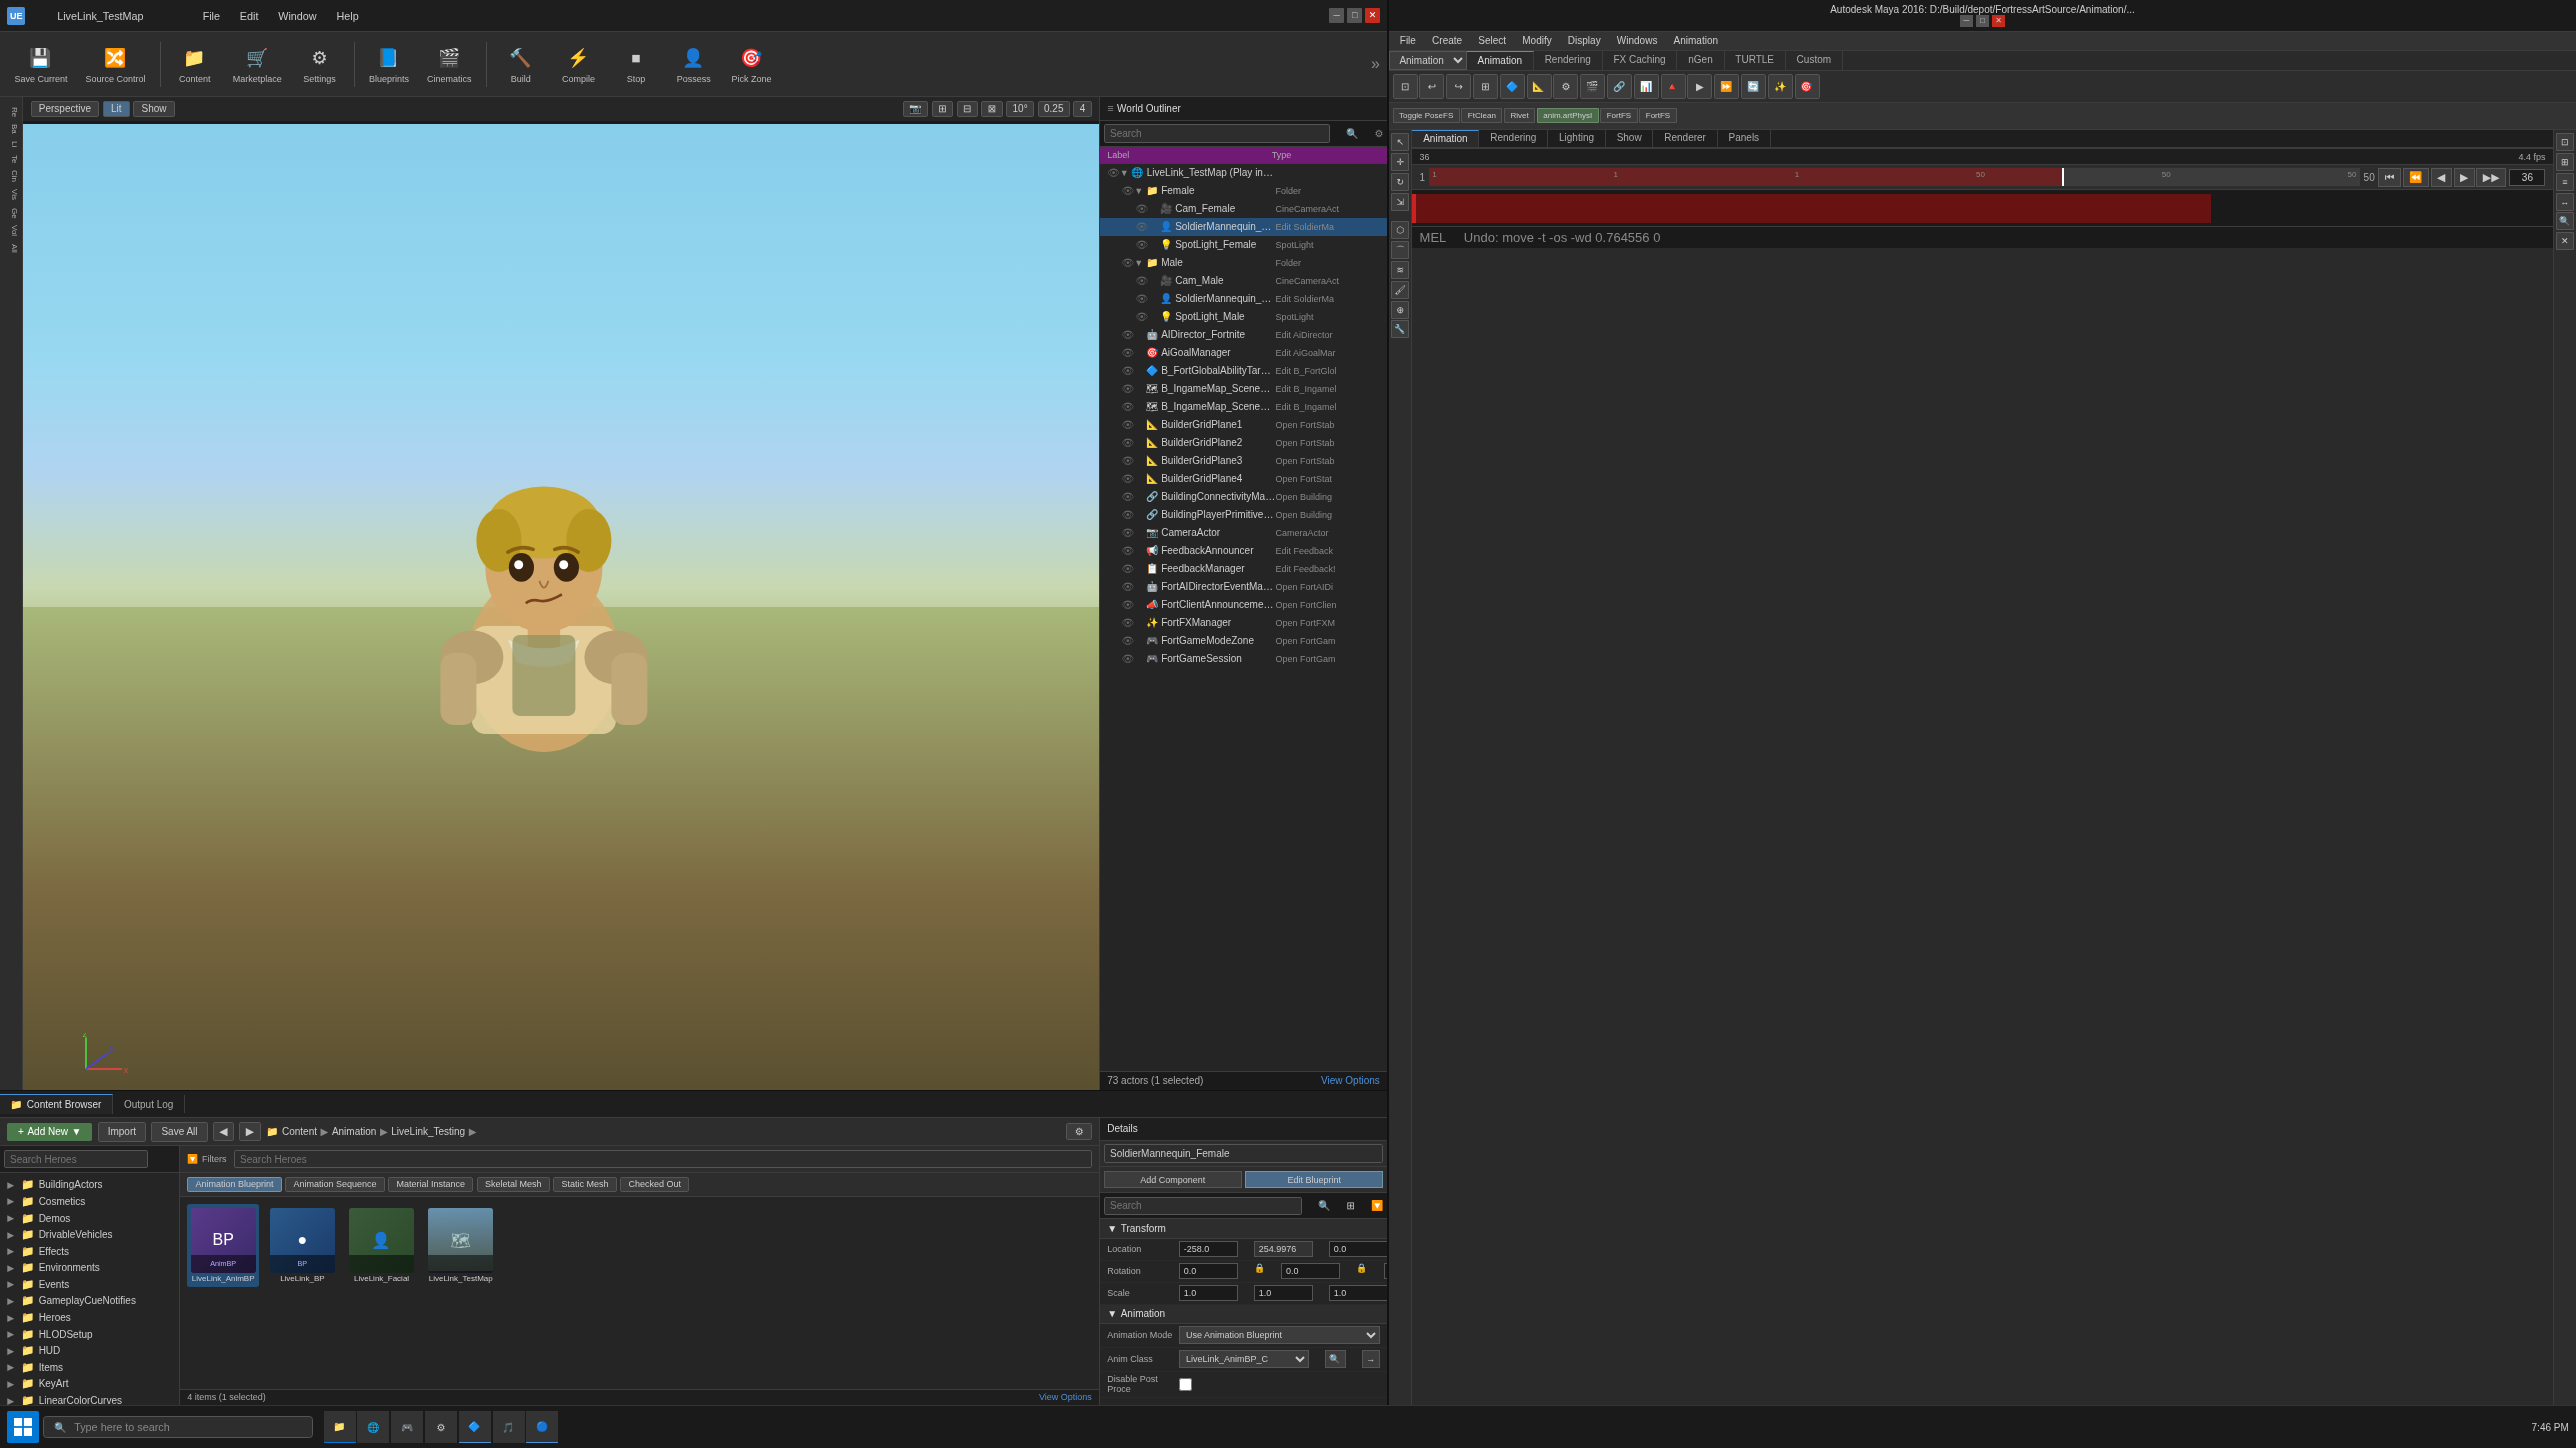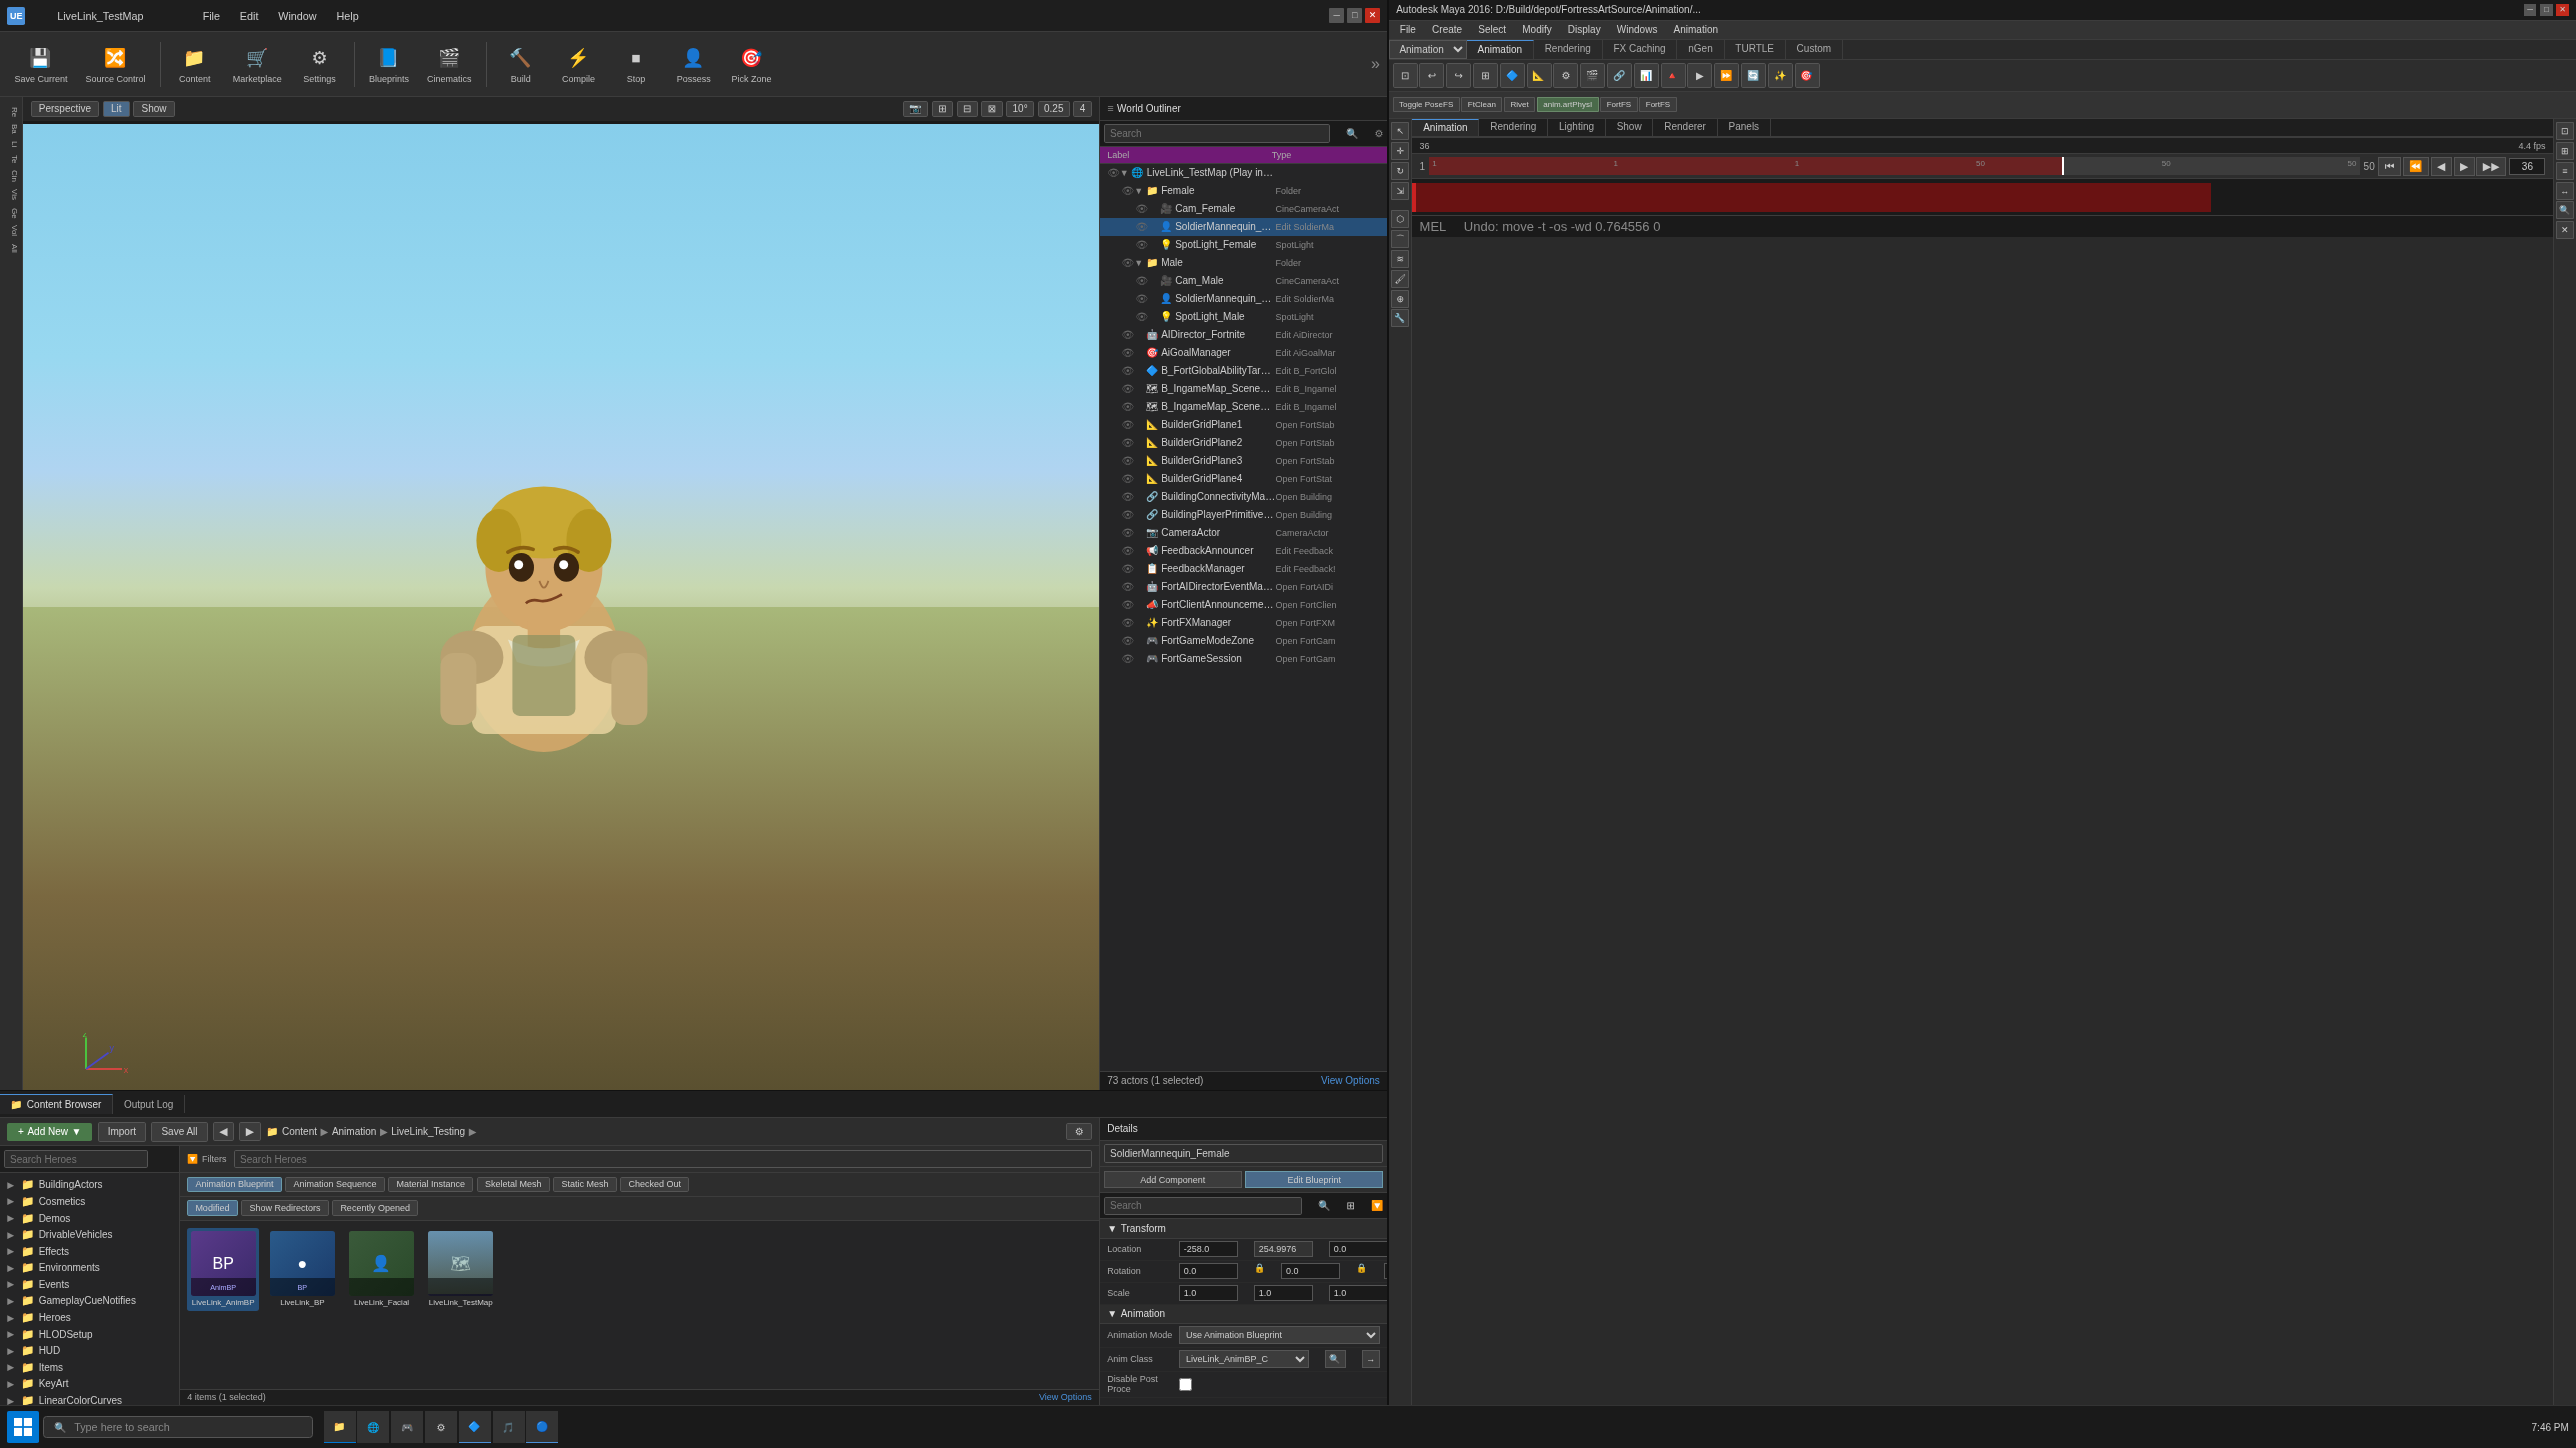--- a/index.html
+++ b/index.html
@@ -74,21 +74,21 @@
     .asset-filter-btn.active { background: #4a6a8a; border-color: #6a9aaa; }
     .asset-grid { flex: 1; display: flex; flex-wrap: wrap; gap: 7.2px; padding: 7.2px; overflow-y: auto; align-content: flex-start; }
     .asset-item { width: 72px; display: flex; flex-direction: column; align-items: center; cursor: pointer; border-radius: 2.7px; padding: 3.6px; }
     .asset-item.selected { background: #264f78; }
     .asset-thumb { width: 65px; height: 65px; background: #3c3c3c; border-radius: 2.7px; display: flex; align-items: center; justify-content: center; overflow: hidden; position: relative; }
     .asset-label { font-size: 8px; color: #ccc; text-align: center; margin-top: 1.8px; word-break: break-word; }
     .asset-status-bar { display: flex; align-items: center; justify-content: space-between; padding: 2.7px 7.2px; background: #1e1e1e; border-top: 0.9px solid #3c3c3c; font-size: 9px; color: #aaa; }
     
     
     .right-panel { flex: 1; background: #2b2b2b; display: flex; flex-direction: column; border-left: 2.7px solid #111; }
-    .maya-title { background: #1a1a1a; padding: 3.6px 7.2px; font-size: 10px; color: #ccc; border-bottom: 0.9px solid #3c3c3c; display: flex; align-items: center; justify-content: space-between; }
+    .maya-title { background: #1a1a1a; padding: 3.6px 7.2px; font-size: 10px; color: #ccc; border-bottom: 0.9px solid #3c3c3c; display: flex; align-items: center; justify-content: space-between; flex-direction: column; }
     .maya-menu-bar { display: flex; align-items: center; background: #333; border-bottom: 0.9px solid #3c3c3c; padding: 1.8px 3.6px; gap: 1.8px; flex-wrap: wrap; }
     .maya-menu-item { color: #ccc; font-size: 10px; padding: 1.8px 7.2px; cursor: pointer; }
     .maya-toolbar { display: flex; align-items: center; background: #2d2d2d; border-bottom: 0.9px solid #3c3c3c; padding: 1.8px 3.6px; gap: 1.8px; flex-wrap: wrap; height: 32px; overflow: hidden; }
     .maya-content { display: flex; flex: 1; overflow: hidden; }
     .maya-left-bar { width: 23.4px; background: #2d2d2d; display: flex; flex-direction: column; align-items: center; padding-top: 3.6px; gap: 1.8px; border-right: 0.9px solid #3c3c3c; }
     .maya-bar-btn { width: 18px; height: 18px; background: #3c3c3c; border: 0.9px solid #555; display: flex; align-items: center; justify-content: center; font-size: 9px; color: #ccc; cursor: pointer; border-radius: 0.9px; }
     .maya-viewport { flex: 1; position: relative; background: #2a2a2a; overflow: hidden; }
     .maya-tab { padding: 2.7px 10.8px; font-size: 10px; color: #aaa; cursor: pointer; border-right: 0.9px solid #3c3c3c; }
     .maya-tab.active { background: #2b2b2b; color: #ddd; border-top: 1.8px solid #4a90d9; }
     .shelf-btn { width: 25px; height: 25px; background: #3c3c3c; border: 0.9px solid #555; display: flex; align-items: center; justify-content: center; font-size: 10px; color: #ccc; cursor: pointer; border-radius: 1.8px; flex-shrink: 0; }
@@ -677,25 +677,20 @@
                   <input class="search-input" style="width: 162px;" type="text" placeholder="Search Heroes">
                 </div>
                 <div class="asset-toolbar">
                   <button class="asset-filter-btn active">Animation Blueprint</button>
                   <button class="asset-filter-btn">Animation Sequence</button>
                   <button class="asset-filter-btn">Material Instance</button>
                   <button class="asset-filter-btn">Skeletal Mesh</button>
                   <button class="asset-filter-btn">Static Mesh</button>
                   <button class="asset-filter-btn">Checked Out</button>
                 </div>
-                <div class="asset-toolbar">
-                  <button class="asset-filter-btn active">Modified</button>
-                  <button class="asset-filter-btn">Show Redirectors</button>
-                  <button class="asset-filter-btn">Recently Opened</button>
-                </div>
 
                 <div class="asset-grid" id="asset-grid">
                 <div class="asset-item selected">
       <div class="asset-thumb" style="background:linear-gradient(135deg,#5a3a8a,#3a2a6a);">
         <span style="color:white;font-size:16px;">BP</span>
 
         <div style="position:absolute;bottom:0;left:0;right:0;height:18px;background:rgba(0,0,0,0.5);display:flex;align-items:center;justify-content:center;">
           <span style="font-size:7.2px;color:#aaf;">AnimBP</span>
         </div>
       </div>

